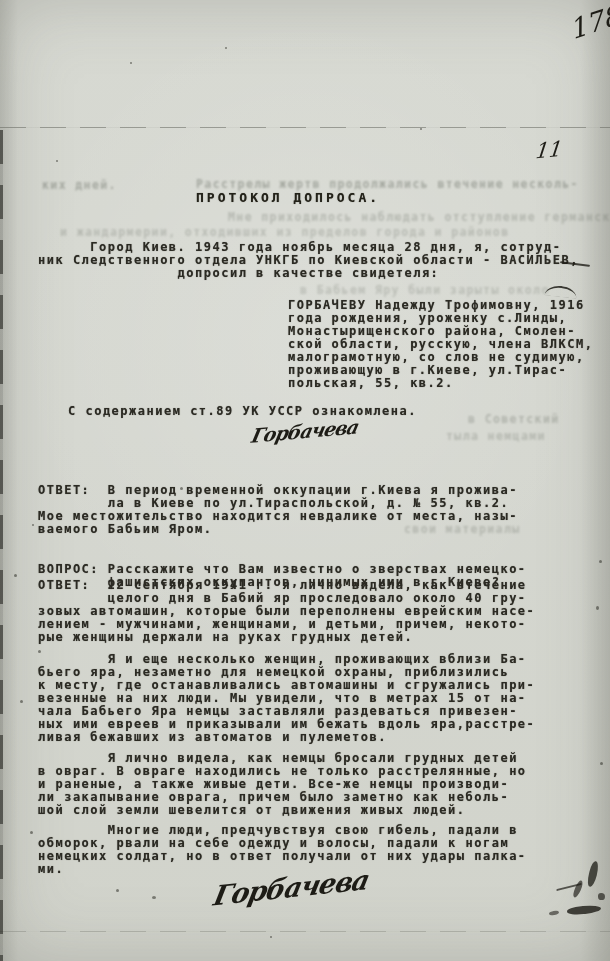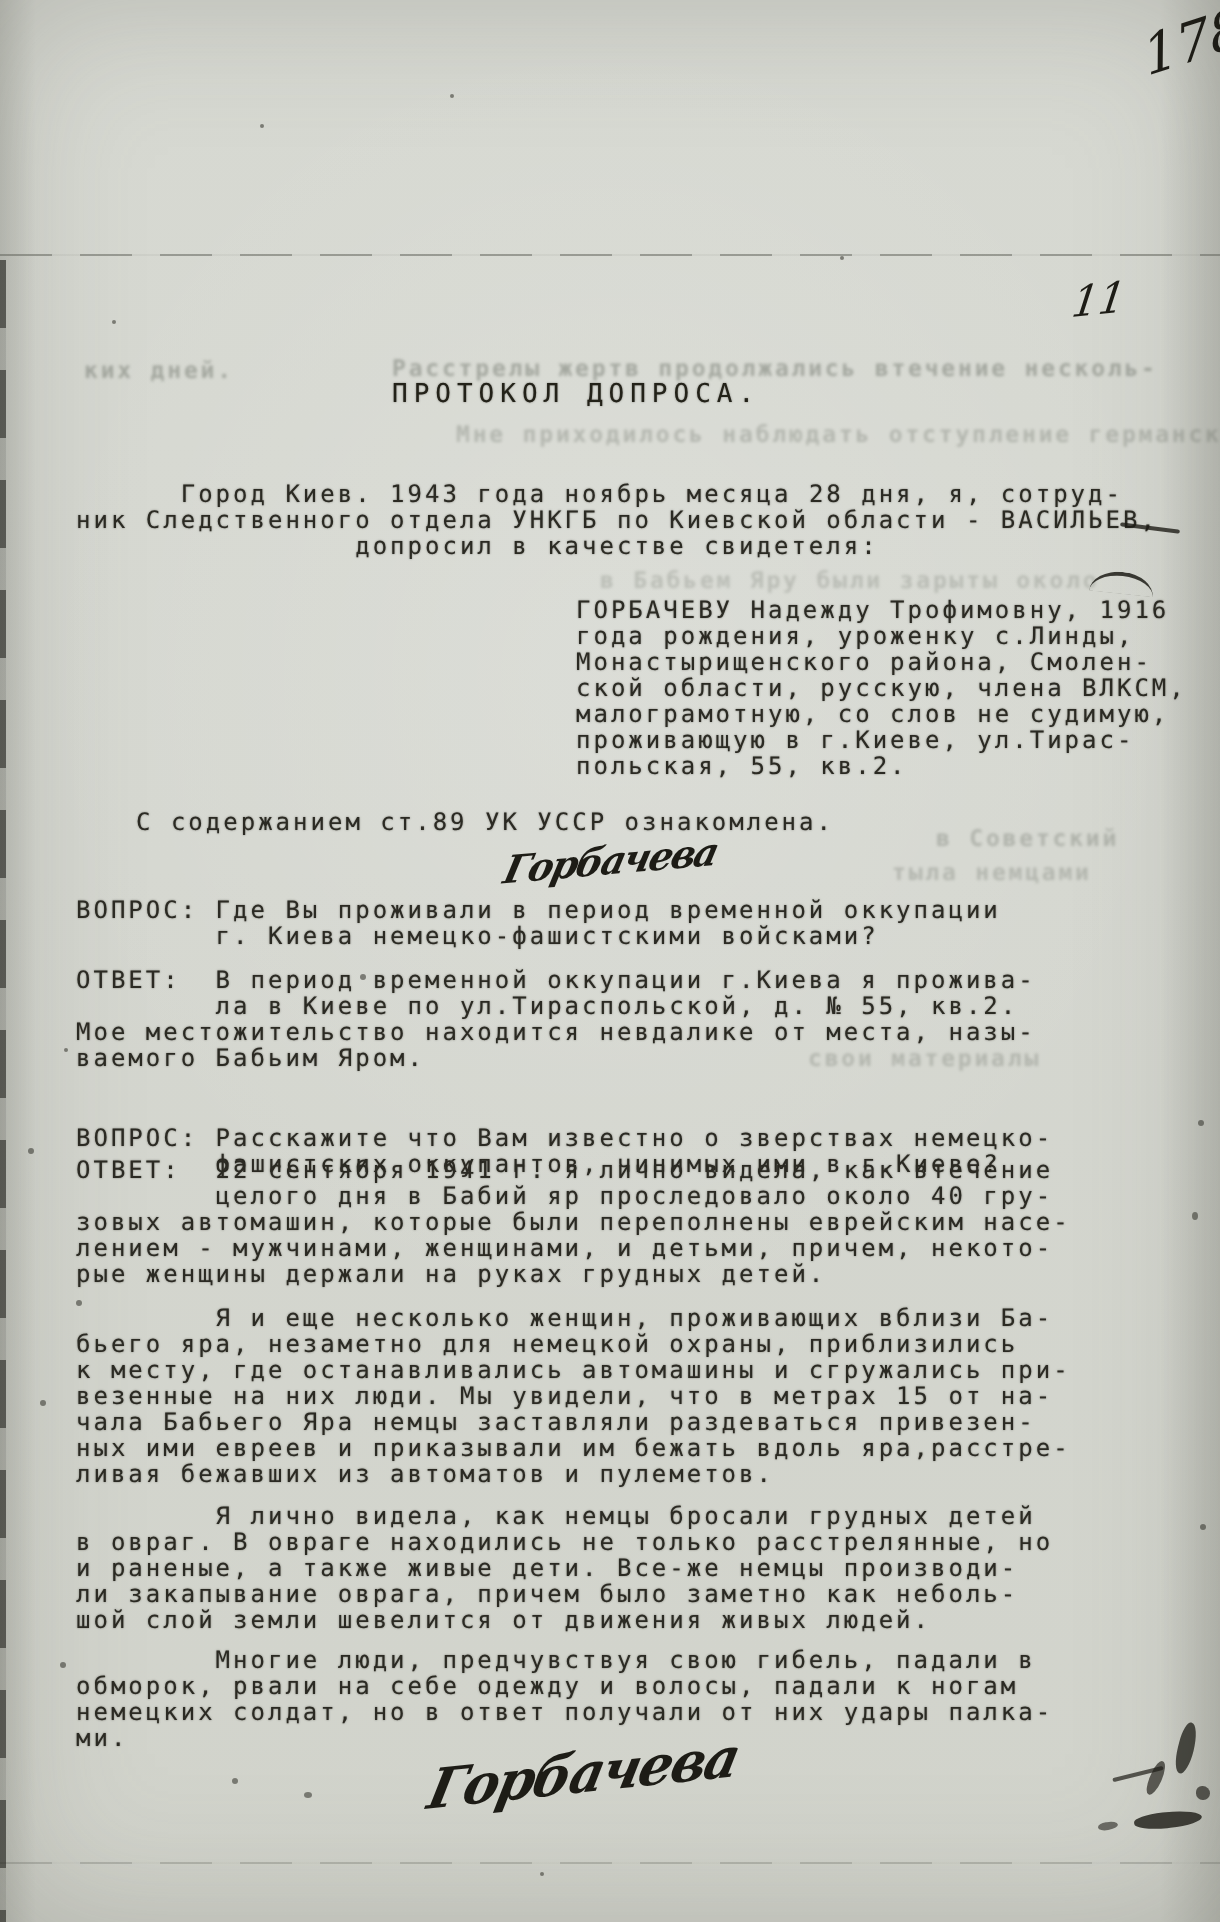--- a/index.html
+++ b/index.html
@@ -13,21 +13,21 @@
     position:absolute;inset:0;
     background:
       radial-gradient(ellipse 70% 50% at 50% 35%, rgba(255,255,255,0.14), rgba(255,255,255,0) 70%),
       linear-gradient(90deg, rgba(104,106,96,0.20) 0px, rgba(104,106,96,0) 18px, rgba(104,106,96,0) 580px, rgba(104,106,96,0.22) 610px),
       linear-gradient(180deg,#d7d9d2 0%, #d5d7d0 45%, #d1d3cb 100%);
     box-shadow: inset 0 0 70px rgba(92,94,85,0.28);
   }
   .typed{
     position:absolute;margin:0;white-space:pre;
     font-family:"DejaVu Sans Mono", monospace;
-    font-weight:normal;font-size:12px;line-height:13px;
+    font-weight:bold;font-size:12px;line-height:13px;
     letter-spacing:1.5px;color:#2b2a23;
     text-shadow:0 0 1px rgba(43,42,35,0.55);
   }
   .title{font-size:13px;letter-spacing:3px;color:#232219;}
   .hand{
     position:absolute;font-family:"DejaVu Serif", serif;font-style:italic;
     color:#1d1c16;white-space:nowrap;
   }
   .bleed{
     position:absolute;margin:0;white-space:pre;
@@ -52,20 +52,21 @@
   <div class="foldline" style="top:127px;"></div>
   <div class="foldline" style="top:931px;opacity:.55;"></div>
   <div class="edge-left"></div>
 
   <div class="hand" style="left:571px;top:6px;font-size:27px;transform:rotate(-18deg) skewX(-8deg);">178</div>
   <div class="hand" style="left:536px;top:138px;font-size:21px;transform:rotate(-6deg) skewX(-14deg);">11</div>
 
   <pre class="bleed" style="left:196px;top:178px;">Расстрелы жертв продолжались втечение несколь-</pre>
   <pre class="bleed" style="left:42px;top:179px;">ких дней.</pre>
   <pre class="bleed" style="left:228px;top:211px;opacity:.42;">Мне приходилось наблюдать отступление германских частей</pre>
+  <pre class="bleed" style="left:60px;top:226px;opacity:.38;">и жандармерии, отходивших из пределов города и районов</pre>
   <pre class="bleed" style="left:300px;top:284px;opacity:.35;">в Бабьем Яру были зарыты около</pre>
   <pre class="bleed" style="left:468px;top:413px;opacity:.45;">в Советский</pre>
   <pre class="bleed" style="left:446px;top:430px;opacity:.4;text-align:center;">тыла немцами</pre>
   <pre class="bleed" style="left:404px;top:523px;opacity:.4;">свои материалы</pre>
 
   <div class="typed title" style="left:196px;top:191px;">ПРОТОКОЛ ДОПРОСА.</div>
 
   <pre class="typed" style="left:38px;top:241px;text-align:center;">    Город Киев. 1943 года ноябрь месяца 28 дня, я, сотруд-
 ник Следственного отдела УНКГБ по Киевской области - ВАСИЛЬЕВ,
 допросил в качестве свидетеля:</pre>
@@ -79,22 +80,20 @@
 Монастырищенского района, Смолен-
 ской области, русскую, члена ВЛКСМ,
 малограмотную, со слов не судимую,
 проживающую в г.Киеве, ул.Тирас-
 польская, 55, кв.2.</pre>
 
   <div class="typed" style="left:68px;top:405px;">С содержанием ст.89 УК УССР ознакомлена.</div>
 
   <div class="hand" style="left:252px;top:420px;font-size:19px;font-weight:bold;transform:rotate(-5deg) skewX(-18deg);letter-spacing:-1px;">Горбачева</div>
 
-  <pre class="typed" style="left:38px;top:449px;">ВОПРОС: Где Вы проживали в период временной оккупации
-        г. Киева немецко-фашистскими войсками?</pre>
 
   <pre class="typed" style="left:38px;top:484px;">ОТВЕТ:  В период временной оккупации г.Киева я прожива-
         ла в Киеве по ул.Тираспольской, д. № 55, кв.2.
 Мое местожительство находится невдалике от места, назы-
 ваемого Бабьим Яром.</pre>
 
   <pre class="typed" style="left:38px;top:519px;margin-top:44px;">ВОПРОС: Расскажите что Вам известно о зверствах немецко-
         фашистских оккупантов, чинимых ими в г.Киеве?</pre>
 
   <pre class="typed" style="left:38px;top:579px;">ОТВЕТ:  22 сентября 1941 г. я лично видела, как втечение

